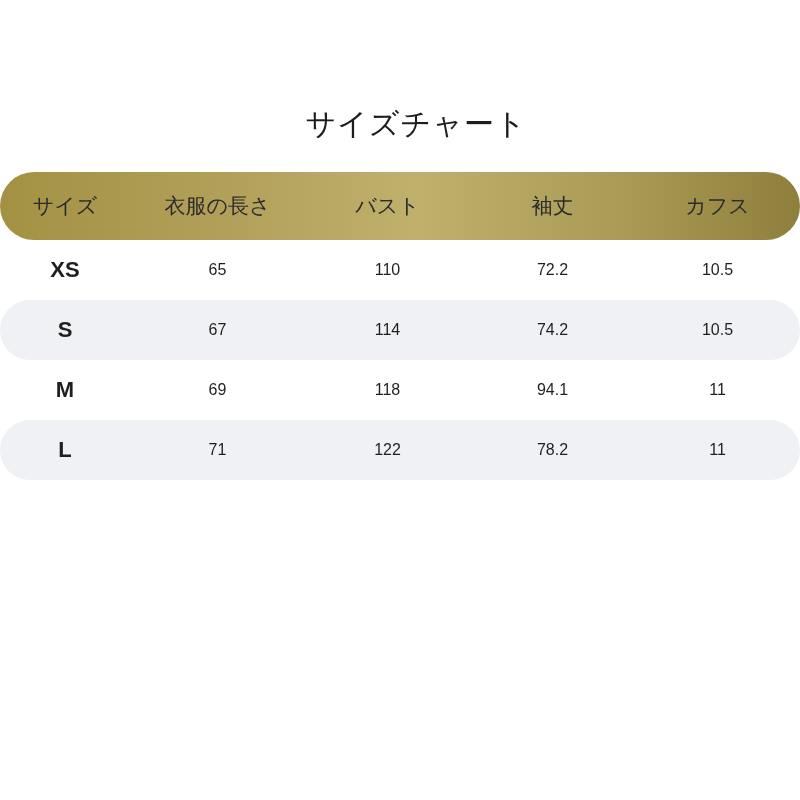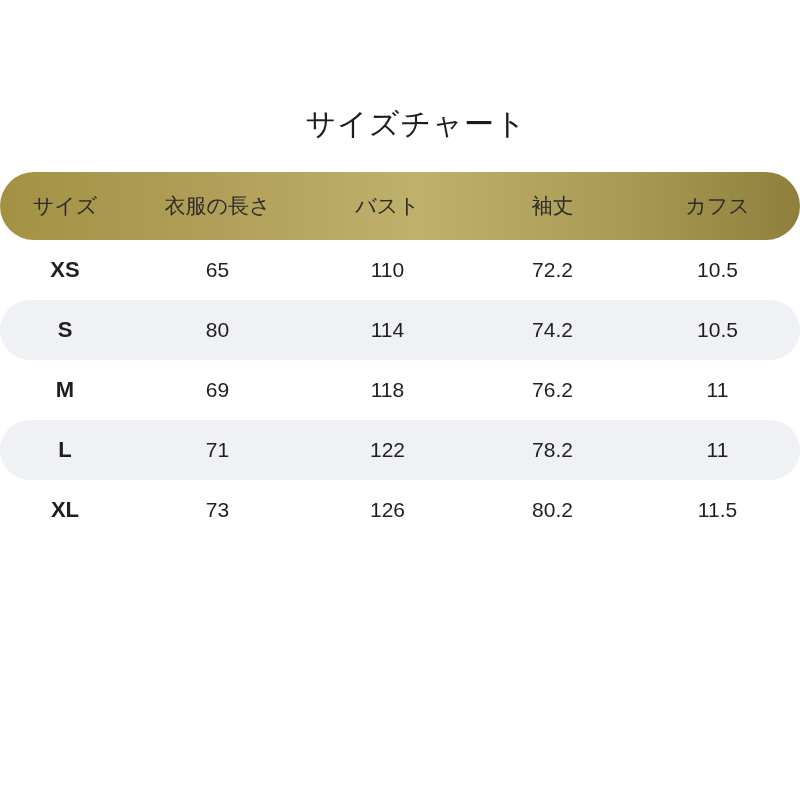--- a/index.html
+++ b/index.html
@@ -61,21 +61,21 @@
     position: relative;
     padding-left: 34px;
   }
   tbody tr {
     height: 60px;
   }
   tbody tr.alt td {
     background: #eff1f4;
   }
   tbody td {
-    font-size: 21px;
+    font-size: 16px;
     color: #1f1f1f;
   }
   tbody td.size-cell {
     font-weight: bold;
     font-size: 22px;
   }
   tbody tr.alt td:first-child {
     border-top-left-radius: 30px;
     border-bottom-left-radius: 30px;
   }
@@ -118,42 +118,35 @@
     <tbody>
       <tr>
         <td class="size-cell">XS</td>
         <td>65</td>
         <td>110</td>
         <td>72.2</td>
         <td>10.5</td>
       </tr>
       <tr class="alt">
         <td class="size-cell">S</td>
-        <td>80</td>
+        <td>67</td>
         <td>114</td>
         <td>74.2</td>
         <td>10.5</td>
       </tr>
       <tr>
         <td class="size-cell">M</td>
         <td>69</td>
         <td>118</td>
-        <td>76.2</td>
+        <td>94.1</td>
         <td>11</td>
       </tr>
       <tr class="alt">
         <td class="size-cell">L</td>
         <td>71</td>
         <td>122</td>
         <td>78.2</td>
         <td>11</td>
       </tr>
-      <tr>
-        <td class="size-cell">XL</td>
-        <td>73</td>
-        <td>126</td>
-        <td>80.2</td>
-        <td>11.5</td>
-      </tr>
     </tbody>
   </table>
 
 </div>
 
 </body></html>

